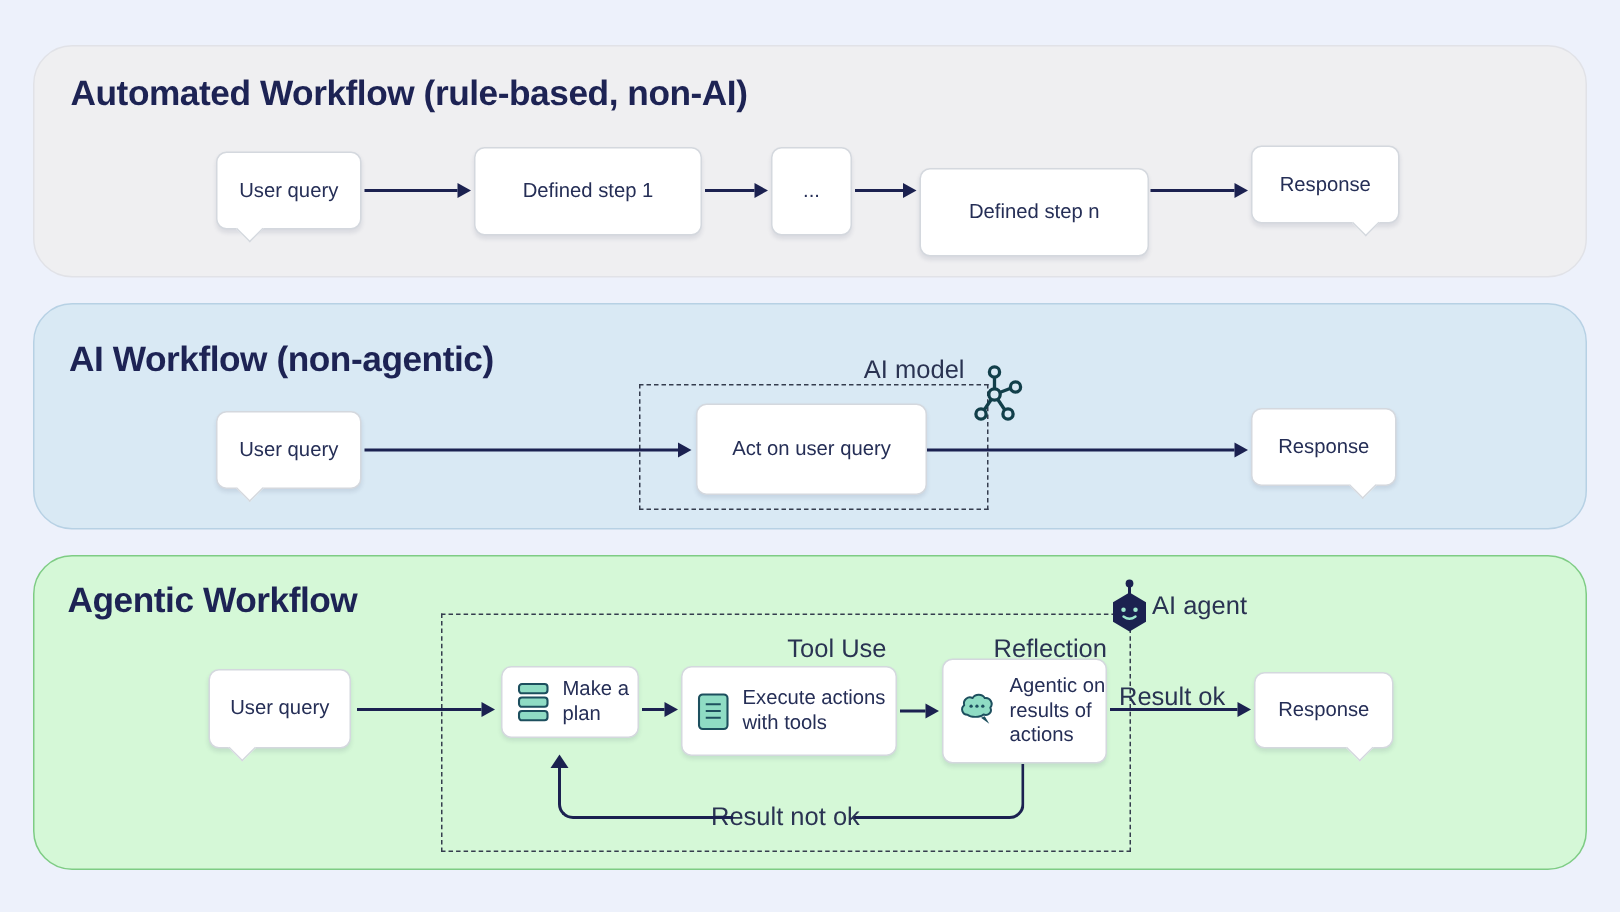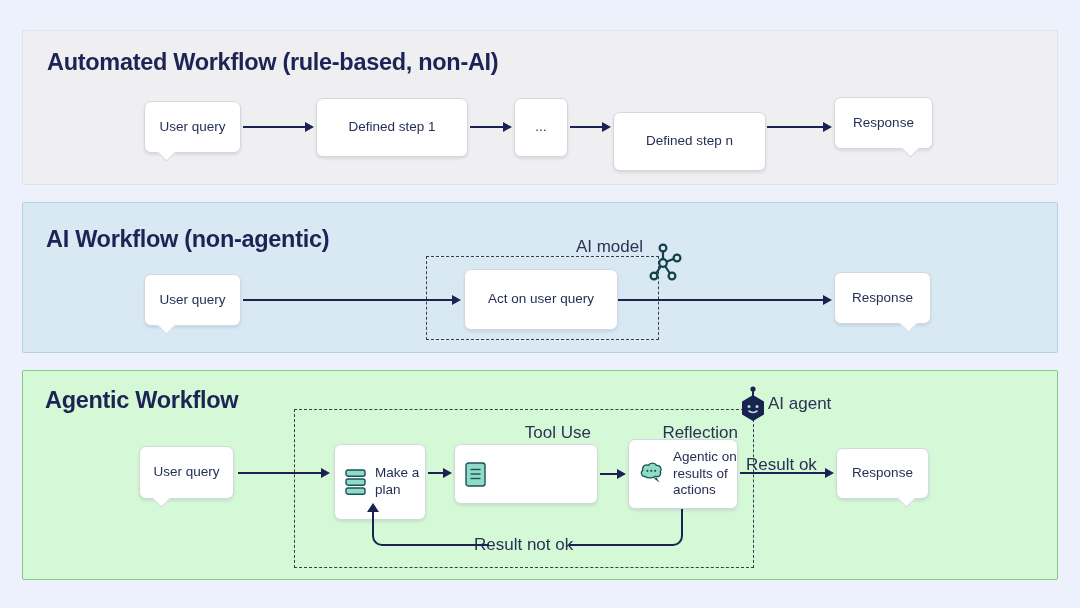--- a/index.html
+++ b/index.html
@@ -15,21 +15,21 @@
   }
   *{box-sizing:border-box;margin:0;padding:0;}
   html,body{width:1080px;height:608px;}
   body{
     background:var(--page-bg);
     font-family:"Liberation Sans", sans-serif;
     position:relative;
     overflow:hidden;
   }
   .canvas{position:absolute;inset:0;width:1080px;height:608px;}
-  .panel{position:absolute;left:22px;width:1036px;border-radius:2px;}
+  .panel{position:absolute;left:22px;width:1036px;border-radius:26px;}
   .panel-title{
     position:absolute;
     font-size:23.5px;font-weight:700;color:#1d2354;letter-spacing:-0.3px;
     line-height:28px;white-space:nowrap;
   }
   .node,.bubble{
     position:absolute;background:#fff;
     border:1px solid var(--box-border);border-radius:7px;
     box-shadow:0 2px 3px rgba(25,35,80,.10);
     display:flex;align-items:center;justify-content:center;
@@ -163,21 +163,21 @@
     </div>
 
     <div class="dashed-box" style="left:271px;top:38px;width:460px;height:159px;"></div>
 
     <div class="small-label align-right" style="left:301px;top:55px;width:100px;margin-top:24px;">Planning</div>
     <div class="small-label align-right" style="left:468px;top:55px;width:100px;">Tool Use</div>
     <div class="small-label align-right" style="left:615px;top:55px;width:100px;">Reflection</div>
 
     <div class="arrow" style="left:215px;top:101px;width:83px;"></div>
 
-    <div class="node icon-node" style="left:311px;top:73px;width:92px;height:76px;">
+    <div class="node icon-node" style="left:311px;top:73px;width:92px;height:48px;">
       <span class="icon">
         <svg width="21" height="27" viewBox="0 0 21 27">
           <g fill="var(--teal-fill)" stroke="var(--teal-stroke)" stroke-width="1.4">
             <rect x="1" y="1" width="19" height="6.2" rx="2"></rect>
             <rect x="1" y="10" width="19" height="6.2" rx="2"></rect>
             <rect x="1" y="19" width="19" height="6.2" rx="2"></rect>
           </g>
         </svg>
       </span>
       <span style="width:52px;">Make a plan</span>
@@ -189,20 +189,21 @@
       <span class="icon">
         <svg width="21" height="25" viewBox="0 0 21 25">
           <rect x="1" y="1" width="19" height="23" rx="2.5" fill="var(--teal-fill)" stroke="var(--teal-stroke)" stroke-width="1.4"></rect>
           <g stroke="var(--teal-stroke)" stroke-width="1.4">
             <line x1="5.5" y1="7.5" x2="15.5" y2="7.5"></line>
             <line x1="5.5" y1="12" x2="15.5" y2="12"></line>
             <line x1="5.5" y1="16.5" x2="15.5" y2="16.5"></line>
           </g>
         </svg>
       </span>
+      <span style="width:102px;">Execute actions with tools</span>
     </div>
 
     <div class="arrow" style="left:577px;top:102px;width:17px;"></div>
 
     <div class="node icon-node" style="left:605px;top:68px;width:110px;height:70px;">
       <span class="icon">
         <svg width="25" height="27" viewBox="0 0 25 27">
           <path d="M6 15.5 C2.4 15.5 1.2 11.2 3.8 9.2 C2.8 5.6 6.4 2.8 9.4 4.4 C11 1.4 16 1.4 17.5 4.4 C21.2 3.8 23.4 8 21.2 10.8 C22.8 13.8 19.6 16.6 16.6 15.3 C14.4 17.4 8.2 17.4 6 15.5 Z" fill="var(--teal-fill)" stroke="var(--teal-stroke)" stroke-width="1.3" stroke-linejoin="round"></path>
           <path d="M17.5 16.5 L20.5 21.5 L15 17.5 Z" fill="var(--teal-stroke)"></path>
           <g fill="var(--teal-stroke)">

